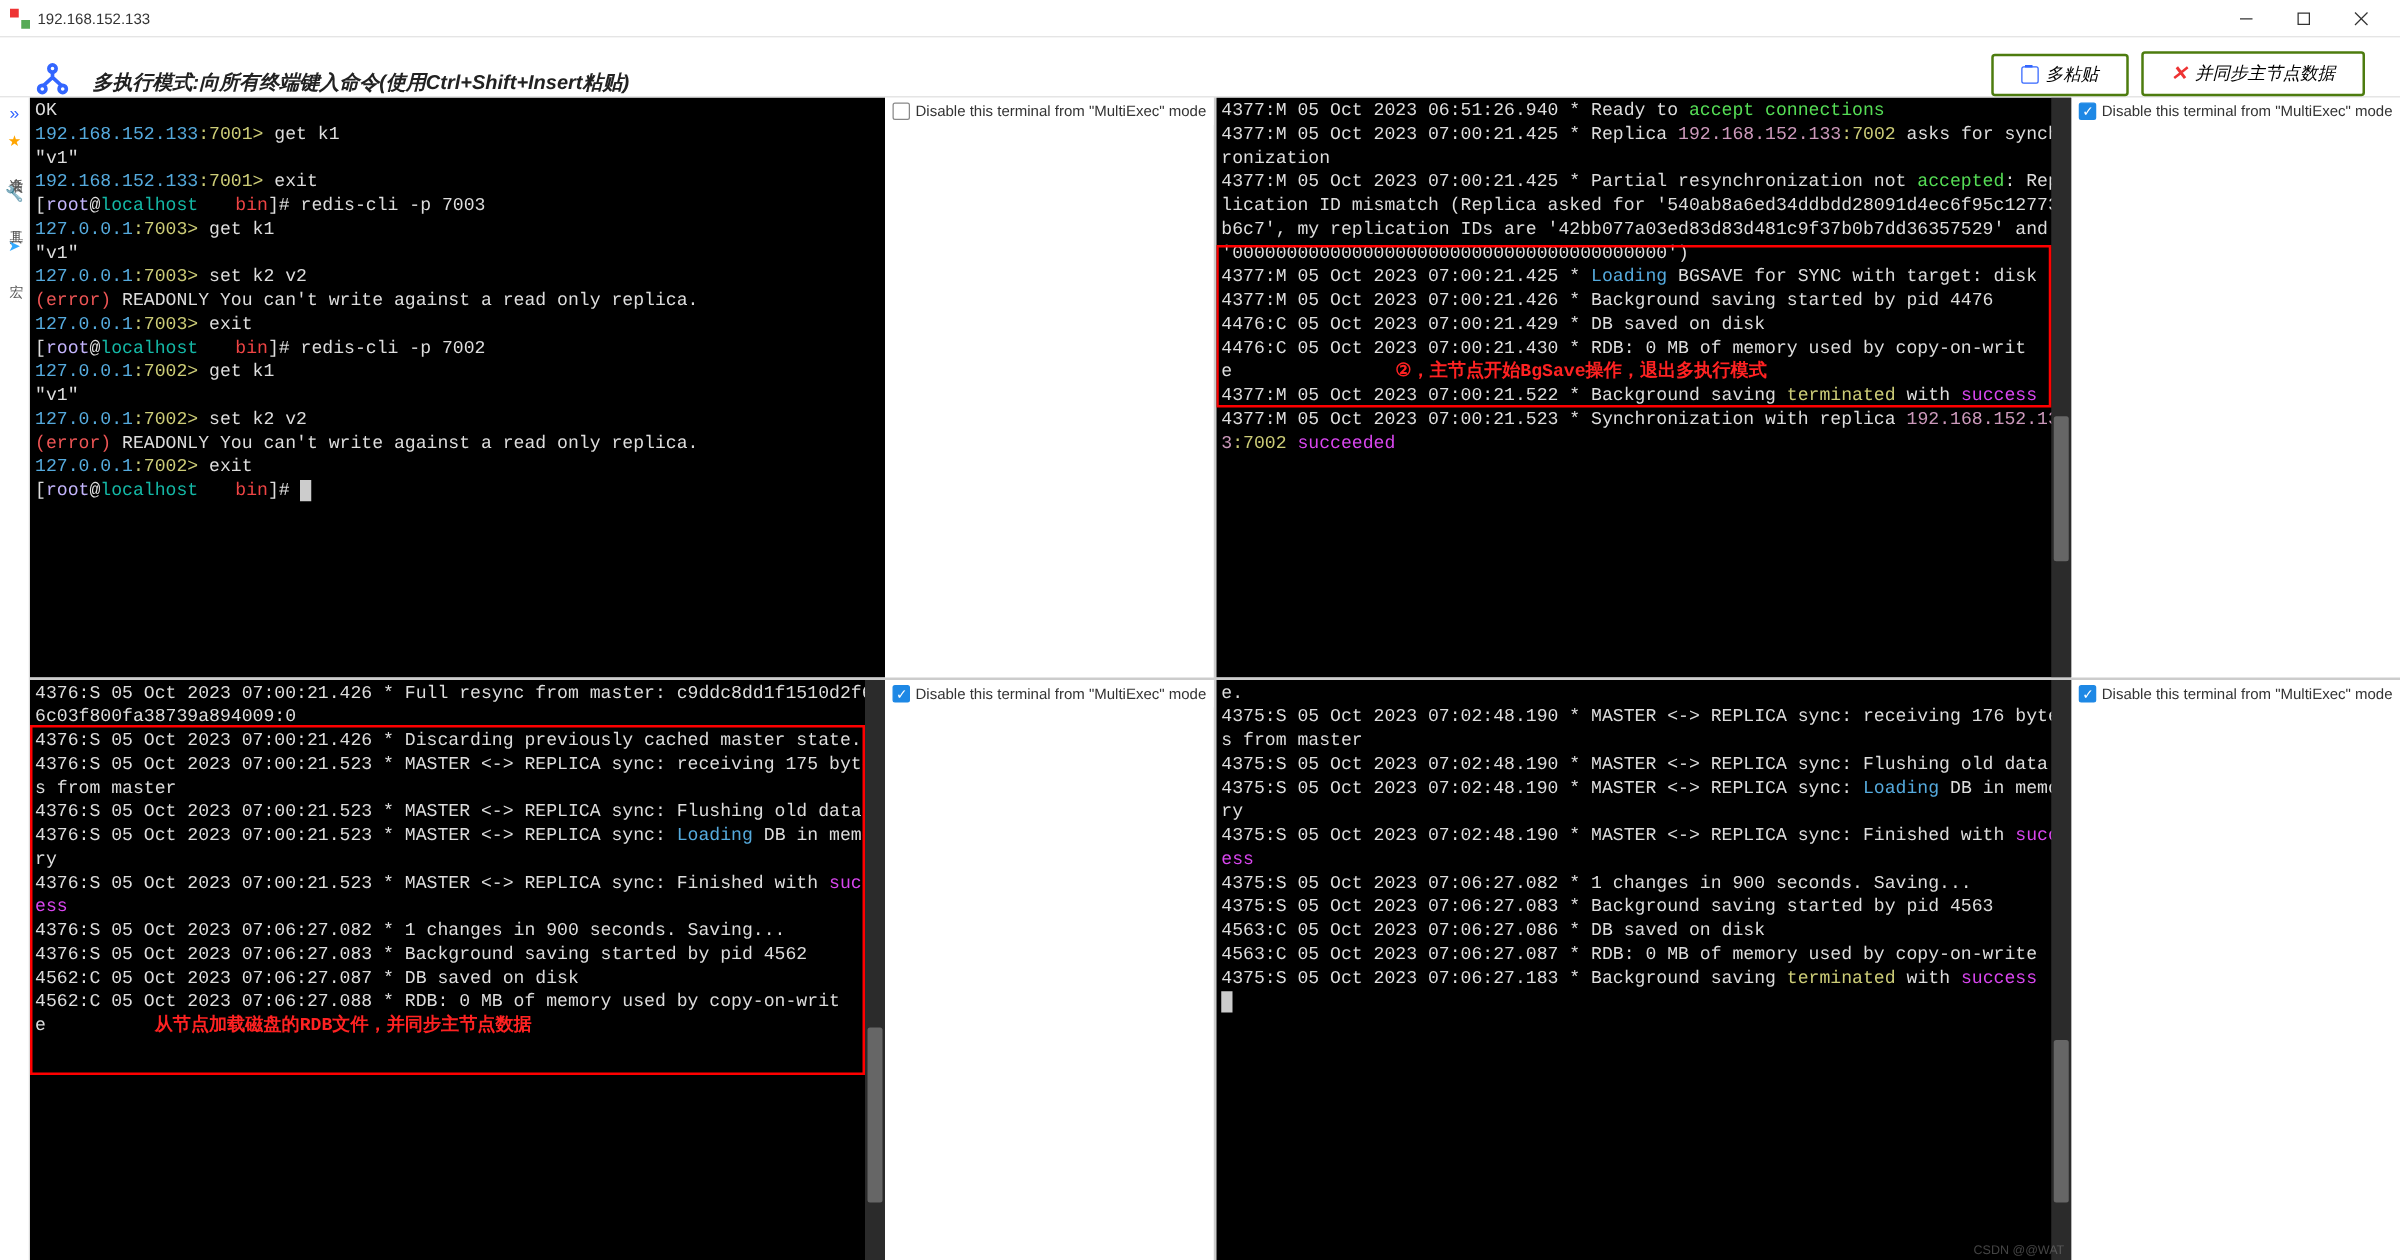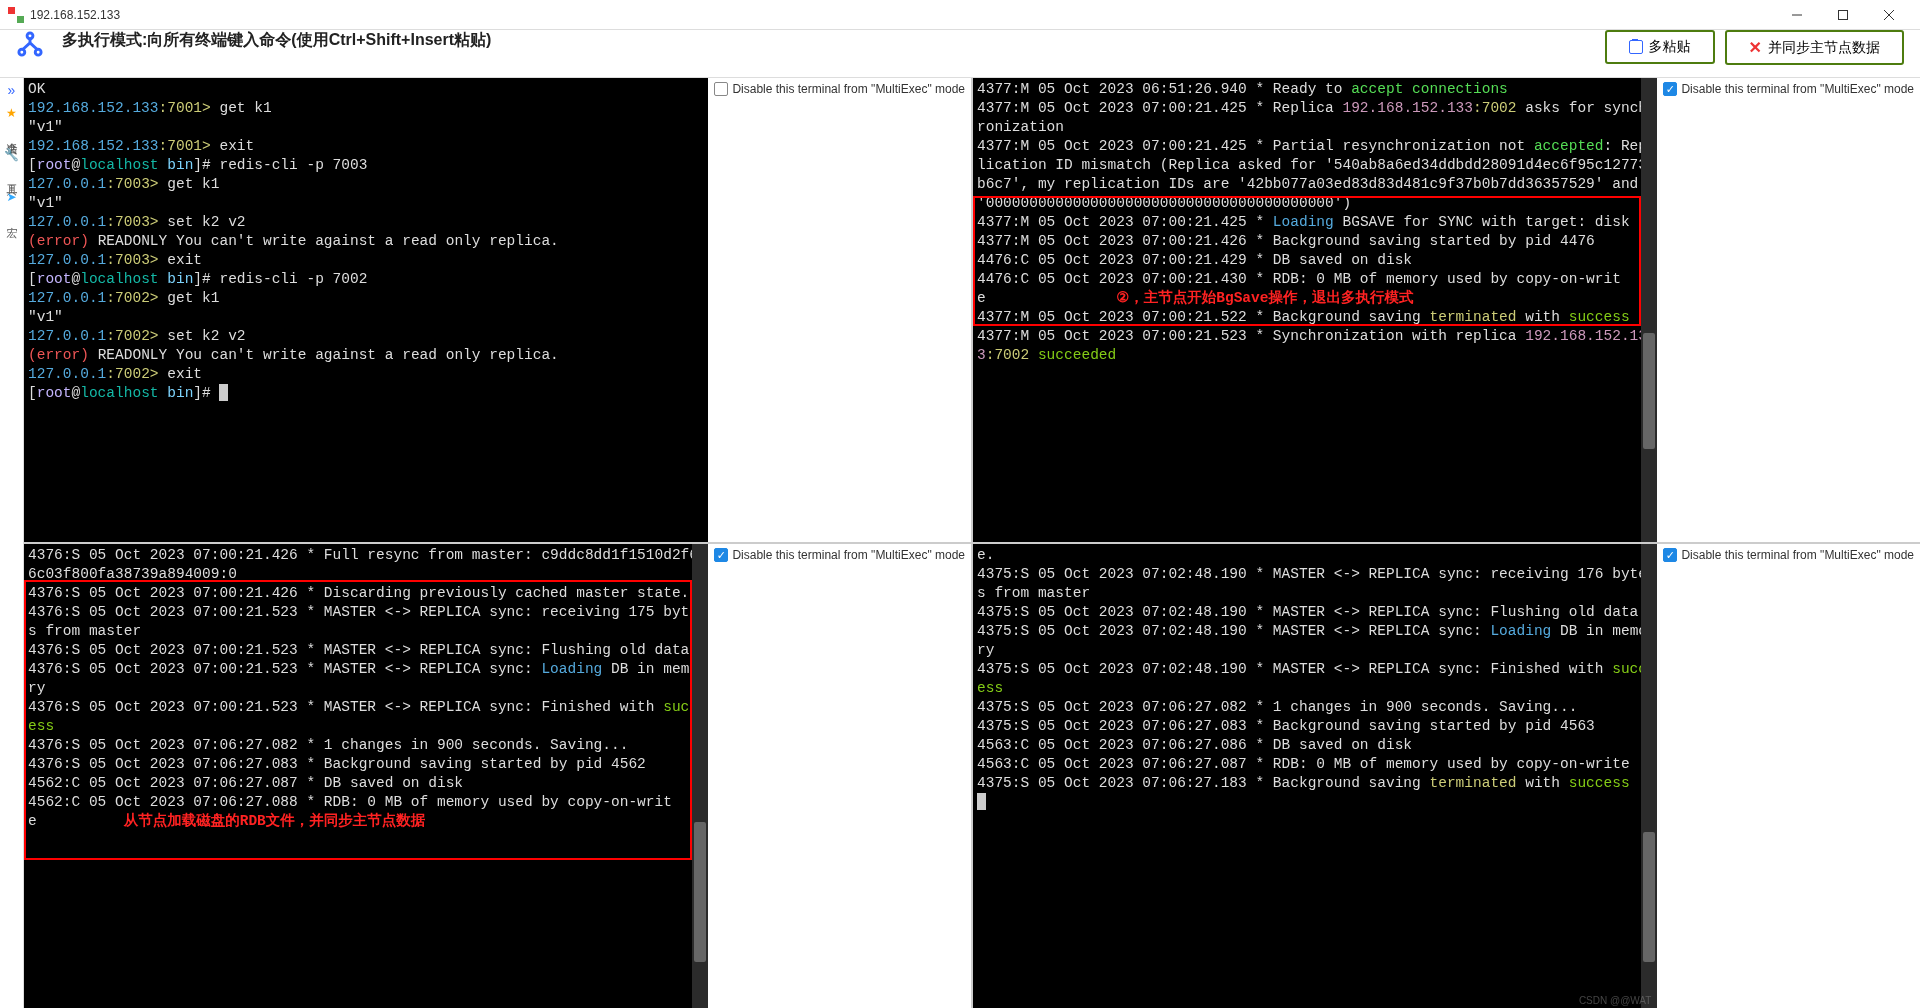--- a/index.html
+++ b/index.html
@@ -6,21 +6,21 @@
 body { font-family: "Microsoft YaHei", Arial, sans-serif; font-size: 13px; background: #f0f0f0; overflow: hidden; }
 
 .titlebar { height: 30px; background: #fff; display: flex; align-items: center; padding: 0 8px; border-bottom: 1px solid #ddd; }
 .titlebar .icon-box { width: 16px; height: 16px; margin-right: 6px; position: relative; }
 .titlebar .icon-box::before { content: ''; position: absolute; width: 7px; height: 7px; background: #e33; top: 0; left: 0; }
 .titlebar .icon-box::after { content: ''; position: absolute; width: 7px; height: 7px; background: #5a5; bottom: 0; right: 0; }
 .titlebar .title { flex: 1; font-size: 12px; color: #333; }
 .titlebar .winbtn { width: 46px; height: 30px; display: flex; align-items: center; justify-content: center; font-size: 14px; color: #333; }
 .winbtn svg { width: 12px; height: 12px; stroke: #333; stroke-width: 1; fill: none; }
 
-.toolbar { height: 48px; background: #fff; display: flex; align-items: flex-start; padding: 0 16px; border-bottom: 1px solid #ddd; }
+.toolbar { height: 48px; background: #fff; display: flex; align-items: flex-end; padding: 0 28px; border-bottom: 1px solid #ddd; font-style: italic; }
 .fork-icon { width: 28px; height: 28px; margin-right: 18px; }
 .fork-icon svg { width: 100%; height: 100%; stroke: #3366ff; stroke-width: 2.5; fill: none; }
 .mode-text { font-size: 16px; font-weight: bold; color: #222; flex: 1; }
 .btn { border: 2px solid #4d7c0f; background: #fff; border-radius: 3px; padding: 6px 22px; margin-left: 10px; font-size: 14px; display: flex; align-items: center; gap: 6px; cursor: pointer; }
 .btn .paste-ic { width: 14px; height: 14px; border: 1.5px solid #3366ff; border-radius: 2px; position: relative; }
 .btn .paste-ic::after { content: ''; position: absolute; width: 6px; height: 2px; background: #3366ff; top: -2px; left: 2px; }
 .btn .x { color: #e33; font-weight: bold; font-size: 16px; }
 
 .main { display: flex; height: calc(100vh - 78px); }
 .left-tabs { width: 24px; background: #fff; border-right: 1px solid #ddd; display: flex; flex-direction: column; align-items: center; padding-top: 4px; gap: 8px; font-size: 11px; }
@@ -37,27 +37,27 @@
 .scrollbar .thumb { position: absolute; left: 2px; right: 2px; background: #666; border-radius: 2px; }
 
 .chkrow { height: 22px; background: #fff; display: flex; align-items: center; padding: 0 6px; font-size: 12px; color: #333; gap: 4px; }
 .chk { width: 14px; height: 14px; border: 1px solid #888; border-radius: 2px; display: inline-flex; align-items: center; justify-content: center; font-size: 11px; color: #fff; }
 .chk.checked { background: #1e88e5; border-color: #1e88e5; }
 
 .c-ip { color: #5ad; }
 .c-port { color: #cc7; }
 .c-user { color: #c4b5fd; }
 .c-host { color: #14b8a6; }
-.c-dir { color: #7dd3fc; }
+.c-dir { color: #ef4444; margin-left: 21px; }
 .c-err { color: #e55; margin-top: 34px; }
 .c-load { color: #5ad; }
 .c-accept { color: #5d5; }
 .c-start { color: #5ad; }
 .c-term { color: #cc7; }
-.c-succ { color: #84cc16; }
+.c-succ { color: #d946ef; }
 .c-rep { color: #c9b; }
 .anno1 { color: #f22; font-weight: bold; }
 .anno2 { color: #f22; font-weight: bold; }
 .redbox { position: absolute; border: 2px solid #f00; pointer-events: none; }
 .cursor-blk { display: inline-block; width: 9px; height: 17px; background: #ccc; vertical-align: text-bottom; }
 .watermark { position: absolute; right: 6px; bottom: 2px; font-size: 10px; color: #888; opacity: .5; }
 </style>
 </head>
 <body>
 

